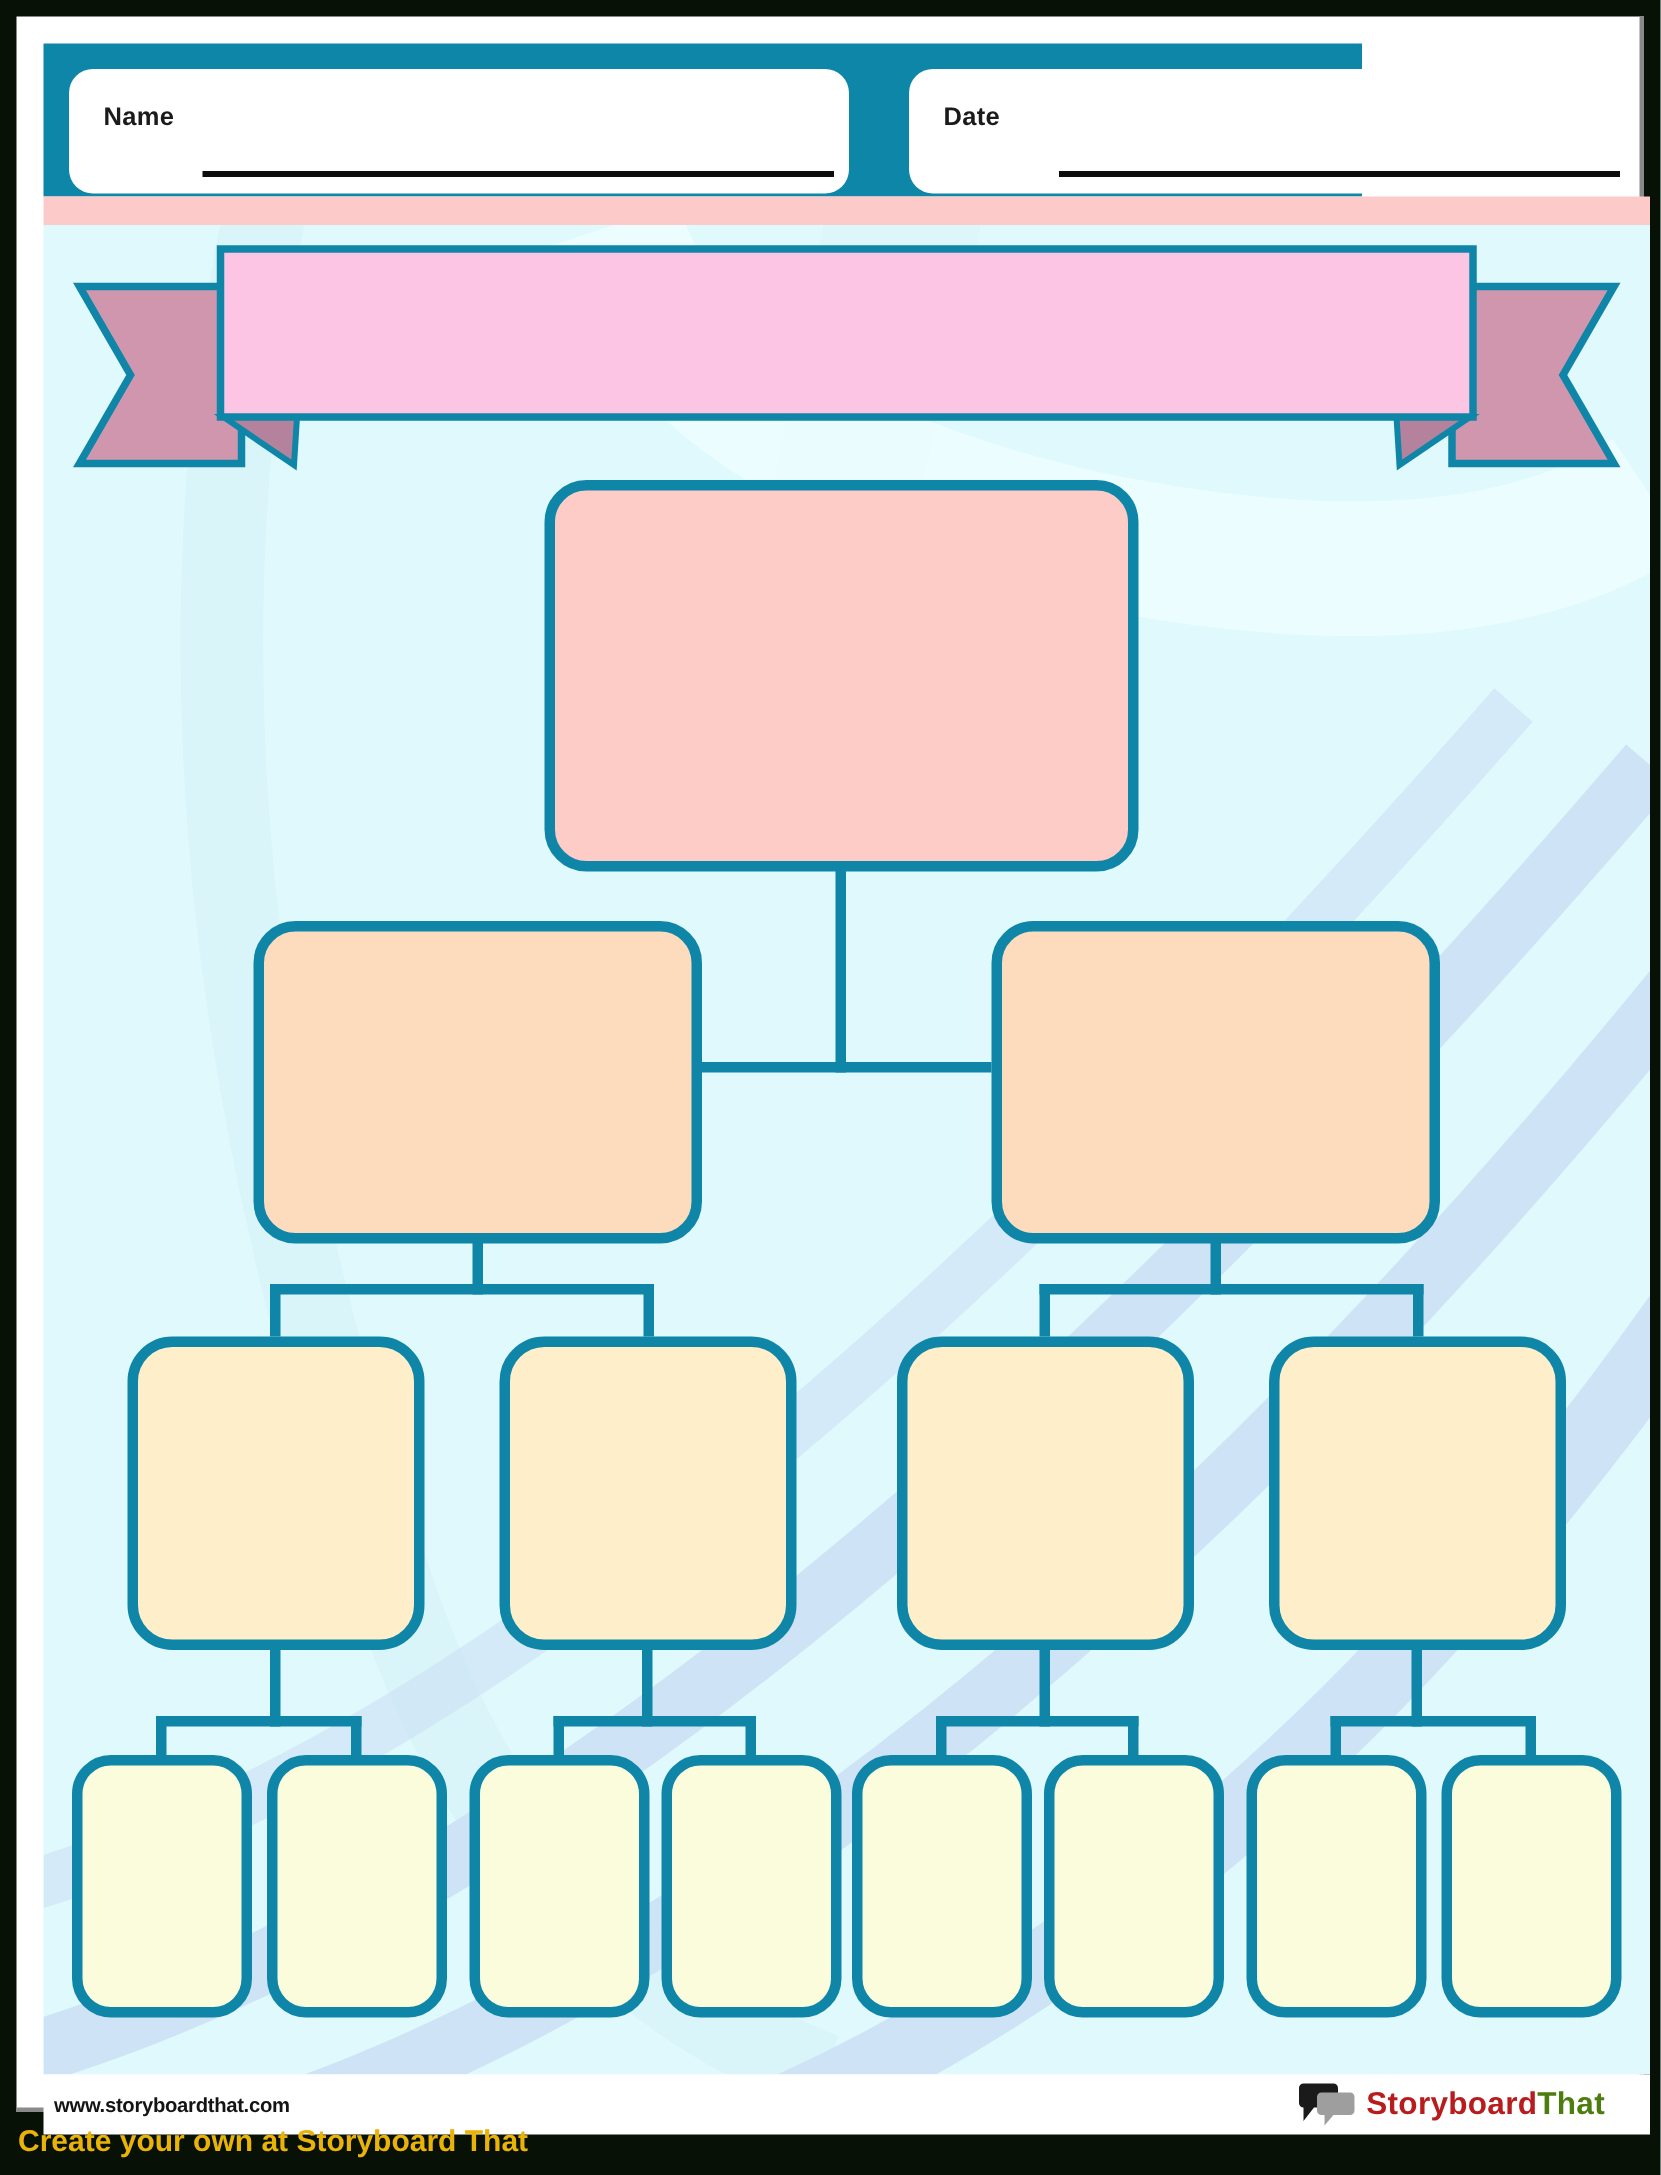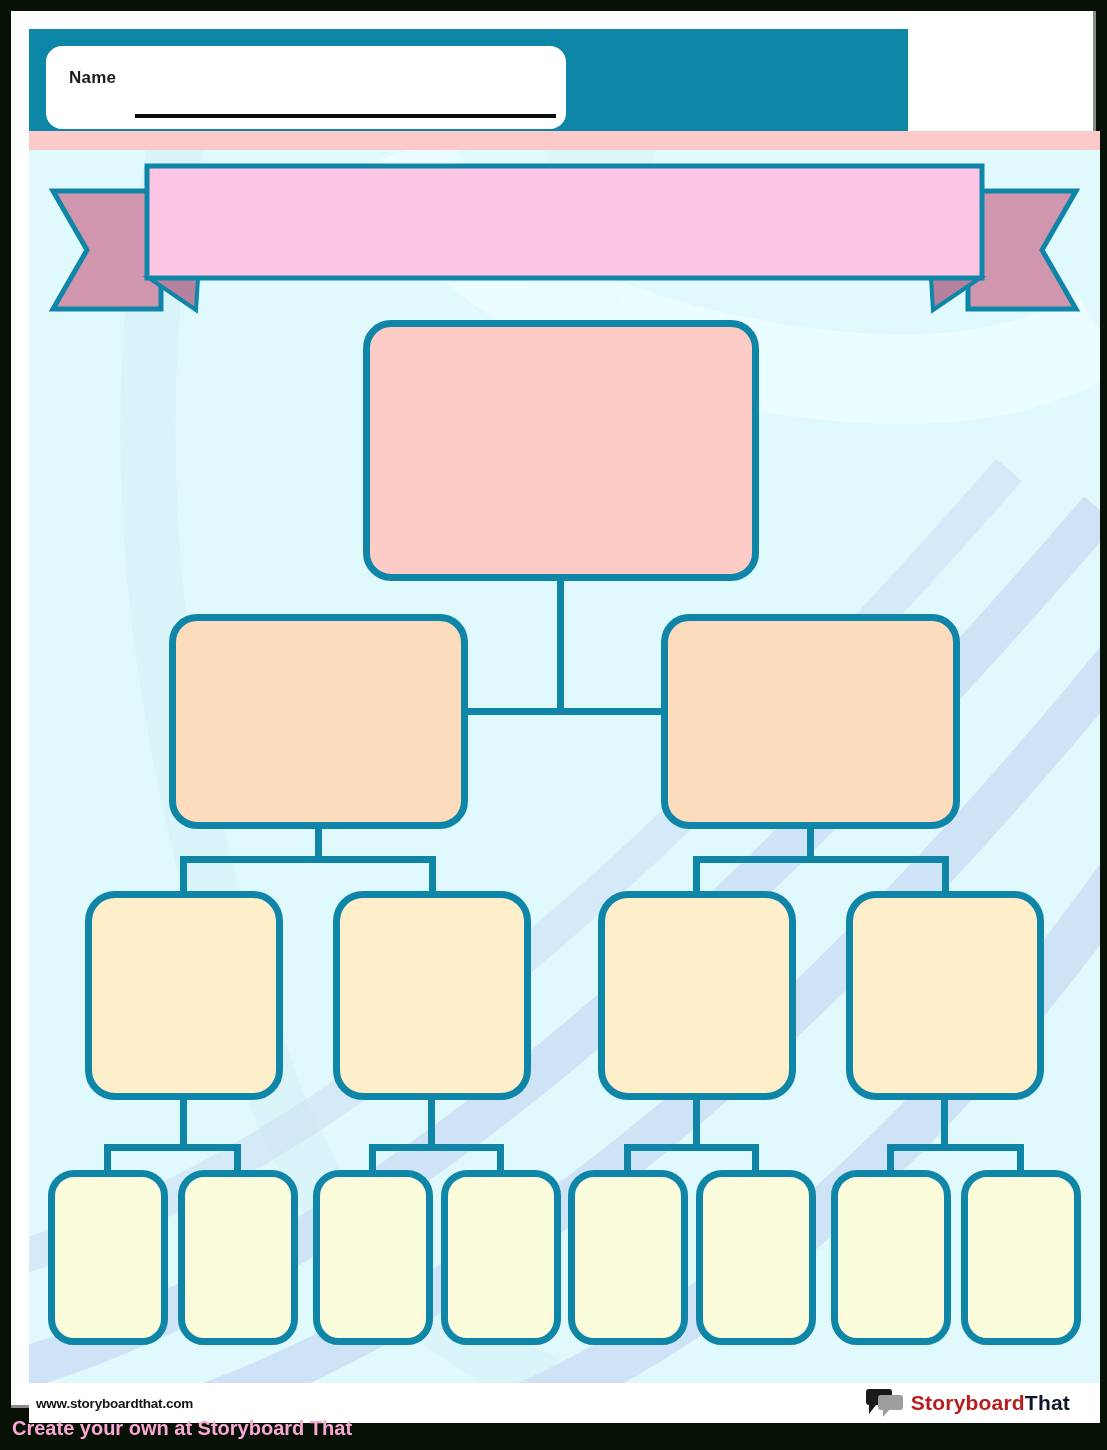--- a/index.html
+++ b/index.html
@@ -75,38 +75,42 @@
     display:flex;align-items:center;justify-content:space-between;
   }
   .footer-url{
     margin-left:7px;font-size:13.5px;font-weight:bold;color:#141414;
     letter-spacing:-.2px;
   }
   .logo{display:flex;align-items:center;margin-right:30px;}
   .logo-icon{margin-right:6px;}
   .logo-text{font-size:21px;font-weight:600;letter-spacing:.2px;}
   .logo-text .p1{color:#b91c1c;}
-  .logo-text .p2{color:#0f172a;}
+  .logo-text .p2{color:#4d7c0f;}
   
   .bottom-bar{
     position:absolute;left:0;top:1411px;width:1107px;height:39px;
   }
   .bottom-bar-text{
     position:absolute;left:12px;top:6px;
-    font-size:20px;font-weight:bold;color:#f9a8d4;
+    font-size:20px;font-weight:bold;color:#eab308;
   }
 </style>
 </head>
 <body>
 
 <div class="page">
 
   <div class="header">
     <div class="field-box name">
       <span class="field-label">Name</span>
+      <div class="field-line"></div>
+    </div>
+    <div class="field-box date">
+      <span class="field-label">Date</span>
       <div class="field-line"></div>
     </div>
   </div>
   <div class="pink-strip"></div>
 
   <div class="canvas">
 
     <svg class="waves" width="1071" height="1233" viewBox="0 0 1071 1233">
       <rect x="0" y="0" width="1071" height="1233" fill="#e0f9fc"></rect>
       <path d="M 520 0 L 625 0 L 555 310 L 460 310 Z" fill="#d8f4f8" opacity="0.5"></path>

